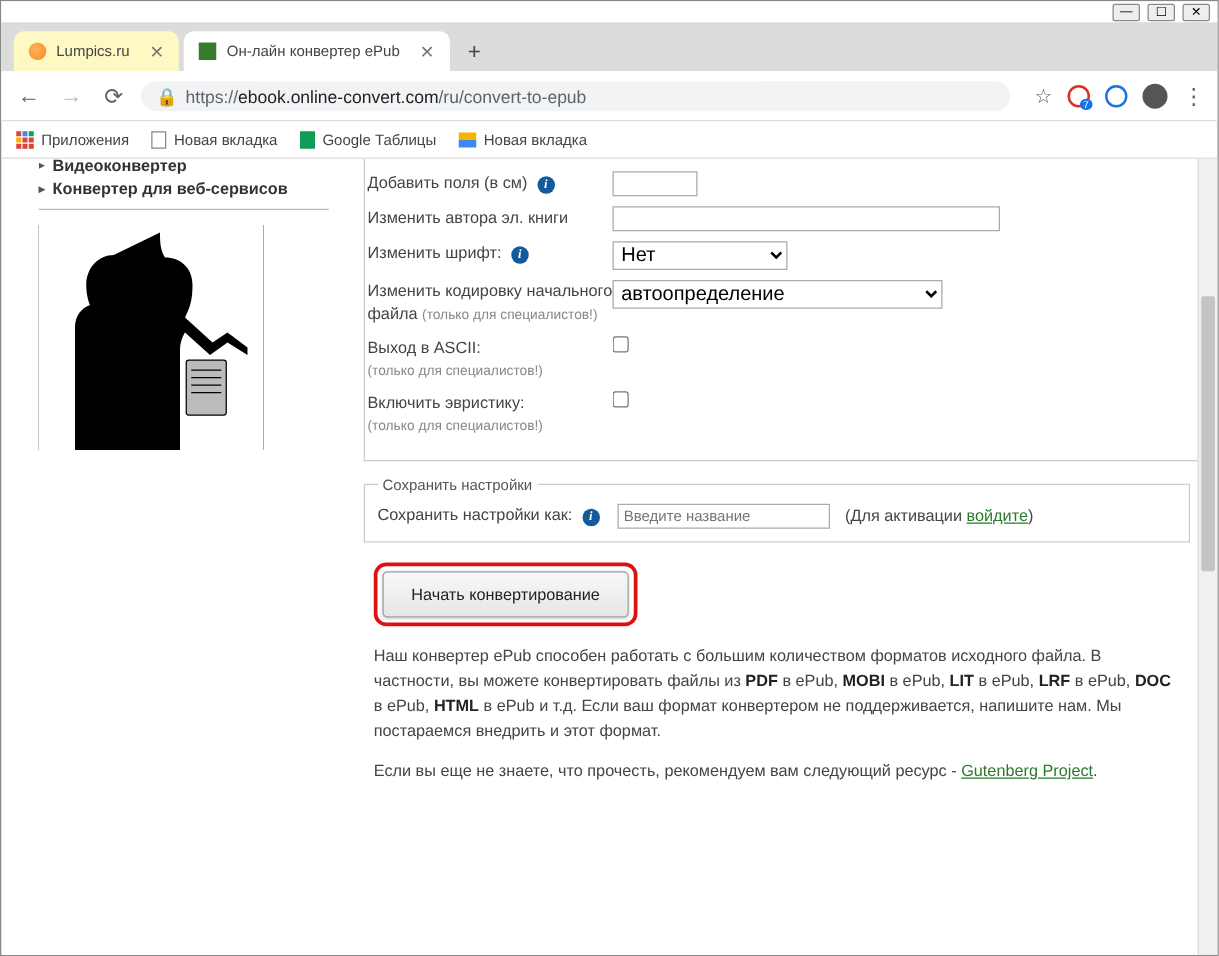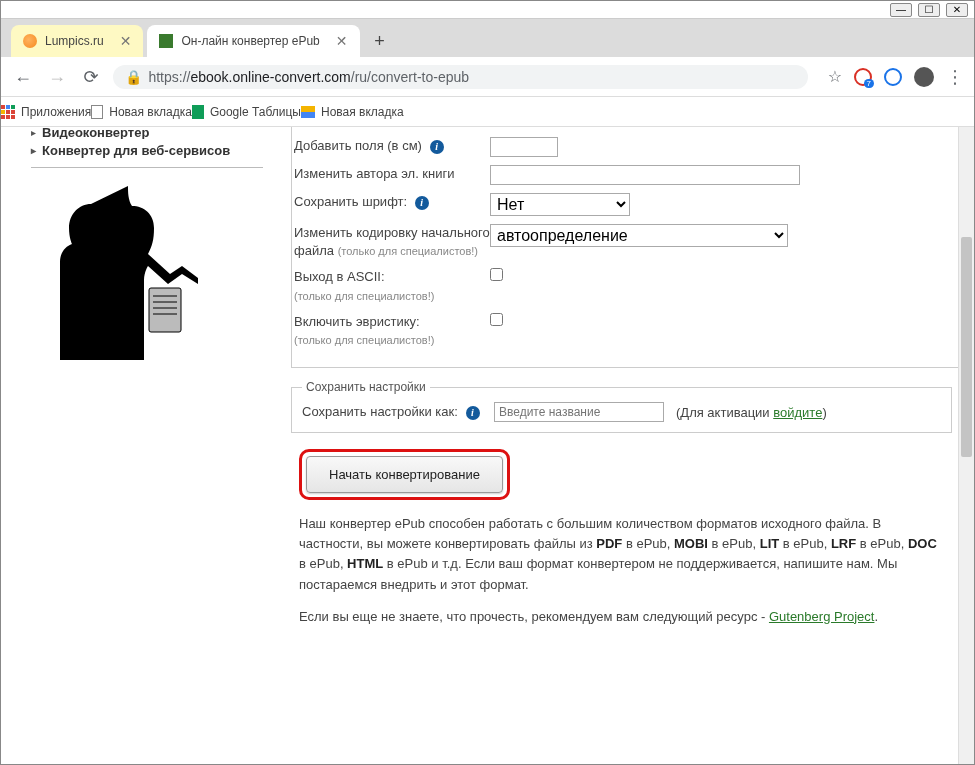--- a/index.html
+++ b/index.html
@@ -27,21 +27,21 @@
 .url-path { color:#5f6368; }
 .rightext { display:flex; align-items:center; gap:12px; margin-left:10px; }
 .star { color:#5f6368; font-size:16px; }
 .ext-opera { width:18px; height:18px; border-radius:50%; border:2px solid #d93025; position:relative; }
 .ext-opera::after { content:"7"; position:absolute; right:-4px; bottom:-4px; background:#1a73e8; color:#fff; font-size:8px; border-radius:6px; padding:0 3px; }
 .globe { width:18px; height:18px; border-radius:50%; border:2px solid #1a73e8; position:relative; }
 .avatar { width:20px; height:20px; border-radius:50%; background:#555; }
 .menu { font-size:18px; color:#5f6368; }
 
 
-.bookbar { height: 30px; display:flex; align-items:center; padding:0 0; font-size:12px; color:#444; border-bottom:1px solid #ddd; }
+.bookbar { height: 30px; display:flex; align-items:center; padding:0 12px; gap:18px; font-size:12px; color:#444; border-bottom:1px solid #ddd; }
 .bookitem { display:flex; align-items:center; gap:6px; }
 .apps-icon { display:grid; grid-template-columns:repeat(3,4px); grid-template-rows:repeat(3,4px); gap:1px; }
 .apps-icon span { background:#db4437; }
 .apps-icon span:nth-child(2){background:#4285f4;} .apps-icon span:nth-child(3){background:#0f9d58;}
 .apps-icon span:nth-child(4){background:#f4b400;} .apps-icon span:nth-child(6){background:#db4437;}
 .doc-icon { width:12px; height:14px; border:1px solid #888; background:#fff; }
 .sheets-icon { width:12px; height:14px; background:#0f9d58; }
 .img-icon { width:14px; height:12px; background:linear-gradient(#f4b400 50%,#4285f4 50%); }
 
 
@@ -57,21 +57,21 @@
 .form-panel { border:1px solid #ccc; border-top:none; padding: 6px 14px 14px 0; margin-left:10px; }
 .row { display:flex; align-items:flex-start; padding:4px 0; }
 .row .lbl { width:198px; padding-left:2px; line-height:1.4; }
 .row .lbl .note { color:#888; font-size:11px; }
 .info-icon { display:inline-flex; width:14px; height:14px; border-radius:50%; background:#135a9c; color:#fff; align-items:center; justify-content:center; font-size:10px; font-weight:bold; font-family:serif; font-style:italic; margin-left:4px; }
 .txt { border:1px solid #aaa; padding:2px 4px; font-size:12px; background:#fff; }
 .txt.sm { width:68px; }
 .txt.lg { width:310px; }
 select.sel { border:1px solid #aaa; padding:1px 2px; font-size:16px; background:#fff; }
 .sel.sm { width:140px; }
-.sel.lg { width:298px; }
+.sel.lg { width:264px; }
 .cb { width:13px; height:13px; }
 
 fieldset.save-box { border:1px solid #ccc; margin:12px 10px 0 10px; padding:8px 10px 10px 10px; }
 fieldset.save-box legend { font-size:12px; color:#555; padding:0 4px; }
 .save-row { display:flex; align-items:center; gap:4px; }
 .save-row .lbl2 { width:188px; }
 .save-row .hint { margin-left:8px; }
 .link { color:#2a7a2a; text-decoration:underline; }
 
 .convert-btn-wrap { margin:16px 0 0 18px; display:inline-block; border:3px solid #d11; border-radius:10px; padding:4px; }
@@ -187,21 +187,21 @@
         <input type="text" class="txt sm" style="">
       </div>
 
       <div class="row">
         <div class="lbl"><span>Изменить автора эл. книги</span></div>
         <input type="text" class="txt lg" style="">
       </div>
 
 
       <div class="row">
-        <div class="lbl"><span>Сохранить шрифт:</span> <span class="info-icon">i</span></div>
+        <div class="lbl"><span>Изменить шрифт:</span> <span class="info-icon">i</span></div>
         <select class="sel sm"><option>Нет</option></select>
       </div>
 
       <div class="row">
         <div class="lbl">
           <span>Изменить кодировку начального файла</span>
           <span class="note">(только для специалистов!)</span>
         </div>
         <select class="sel lg"><option>автоопределение</option></select>
       </div>

